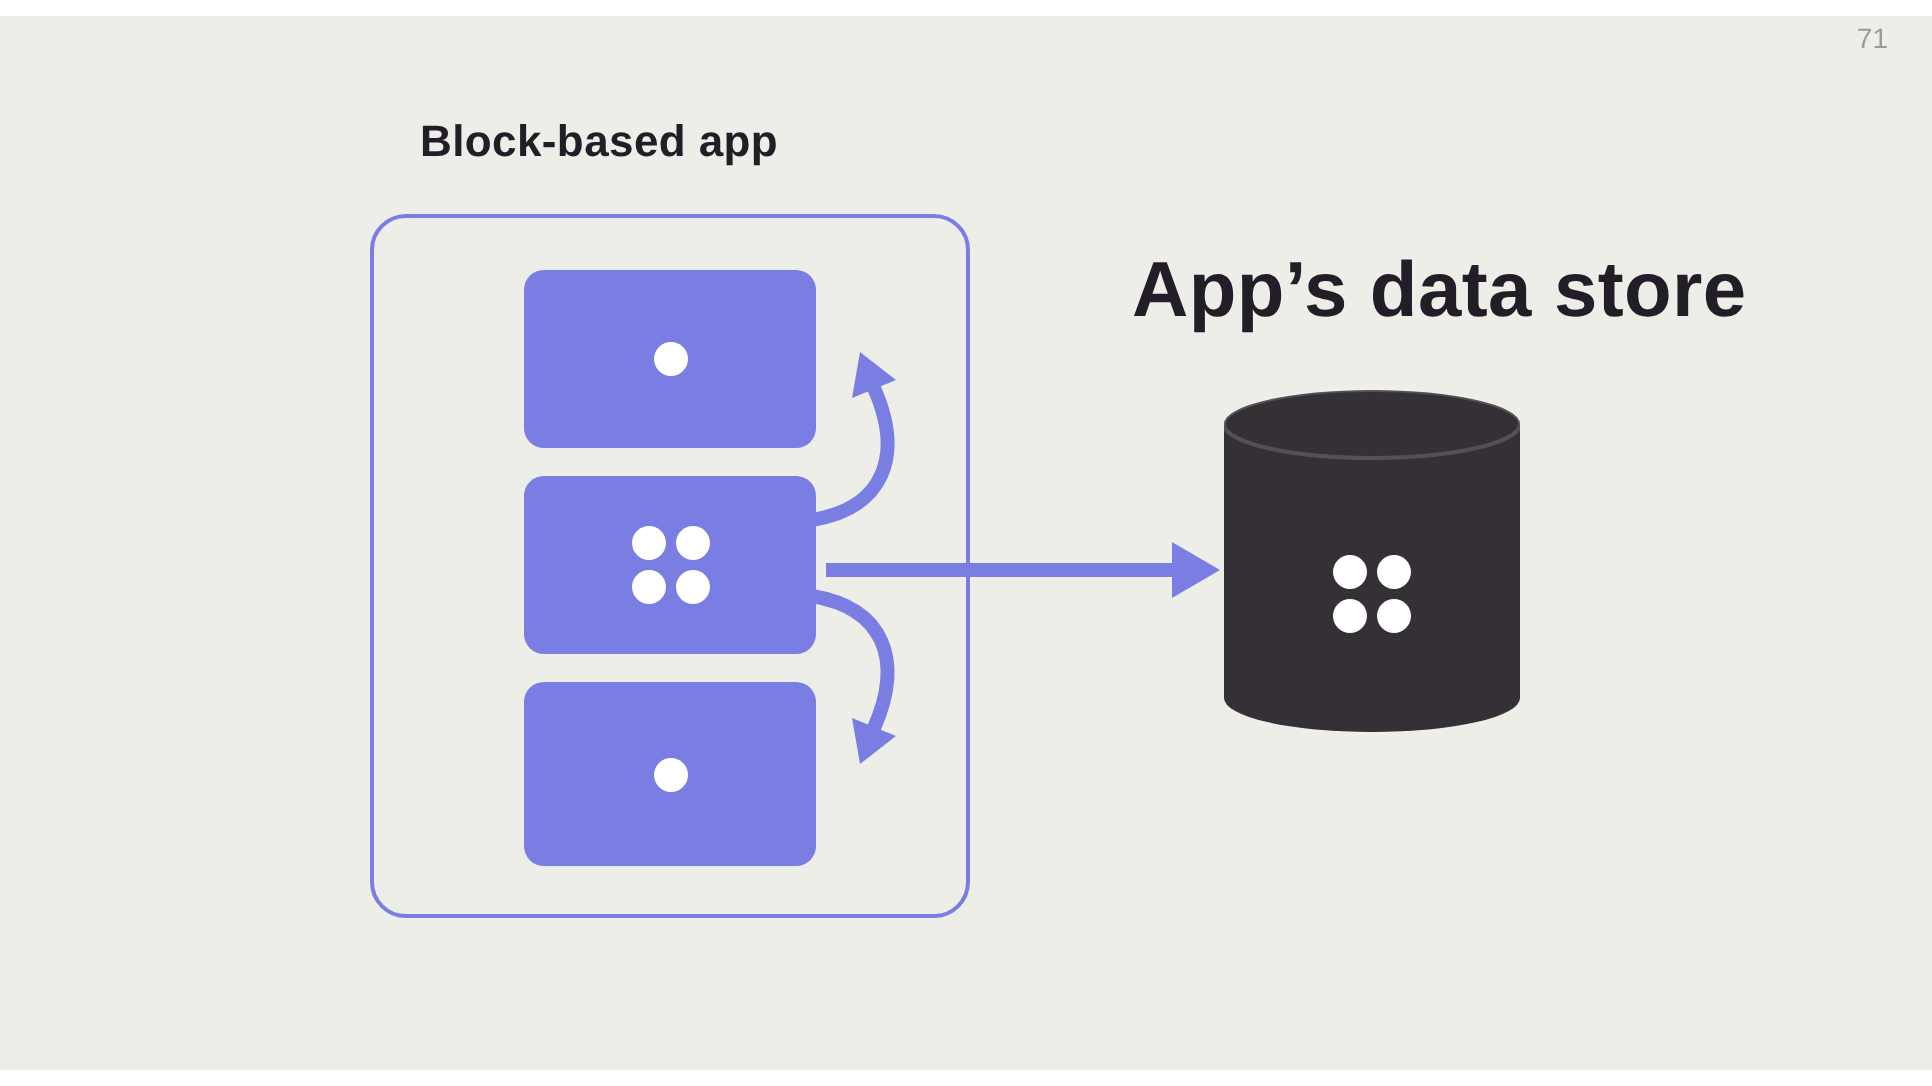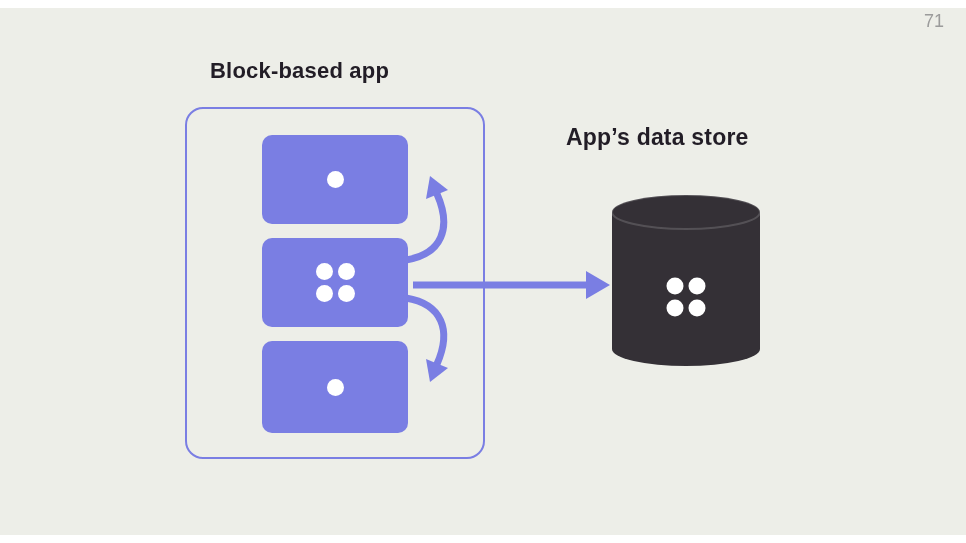--- a/index.html
+++ b/index.html
@@ -15,29 +15,29 @@
   body { font-family:"Liberation Sans", sans-serif; }
   .slide {
     position:relative; width:966px; height:543px;
     background:var(--background); overflow:hidden;
   }
   .strip { position:absolute; left:0; width:100%; height:8px; background:var(--white); }
   .strip.top { top:0; }
   .strip.bottom { bottom:0; }
   .page-number {
     position:absolute; top:11px; right:22px;
-    font-size:18px; color:var(--pagenum);
+    font-size:14px; color:var(--pagenum);
   }
   .app-title {
     position:absolute; left:210px; top:58px;
     font-size:22px; font-weight:600; color:var(--text); letter-spacing:0.2px;
   }
   .store-title {
     position:absolute; left:566px; top:124px;
-    font-size:23px; font-weight:600; color:var(--text); letter-spacing:0.2px;
+    font-size:39px; font-weight:600; color:var(--text); letter-spacing:0.2px;
   }
   .app-box {
     position:absolute; left:185px; top:107px; width:300px; height:352px;
     border:2px solid var(--accent); border-radius:18px;
     display:flex; flex-direction:column; align-items:center;
     padding-top:26px; gap:14px;
   }
   .block {
     width:146px; border-radius:10px; background:var(--accent);
     display:flex; align-items:center; justify-content:center;

